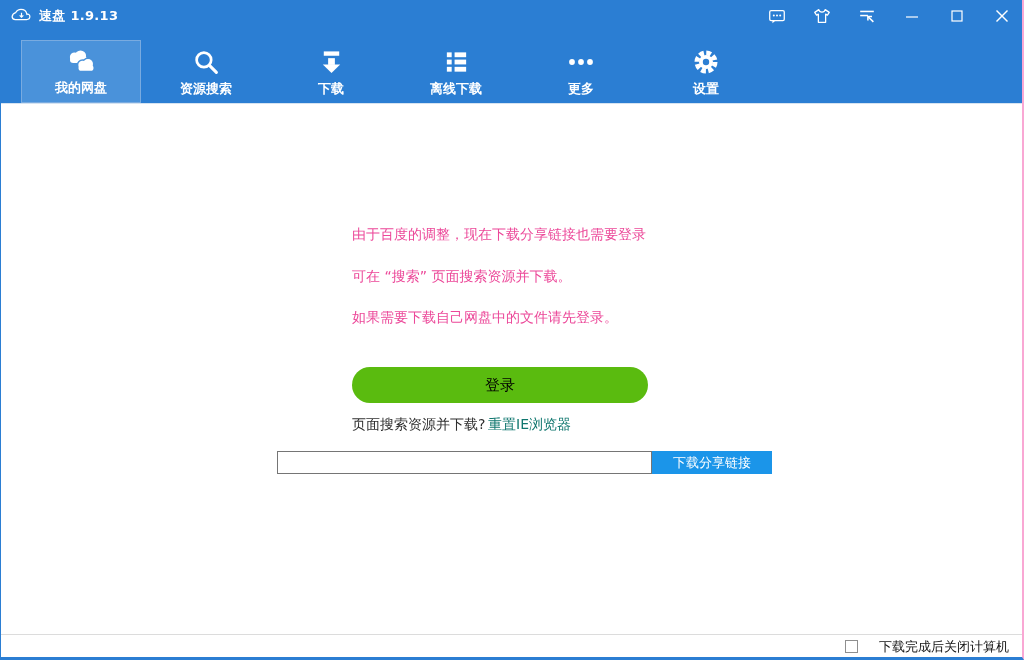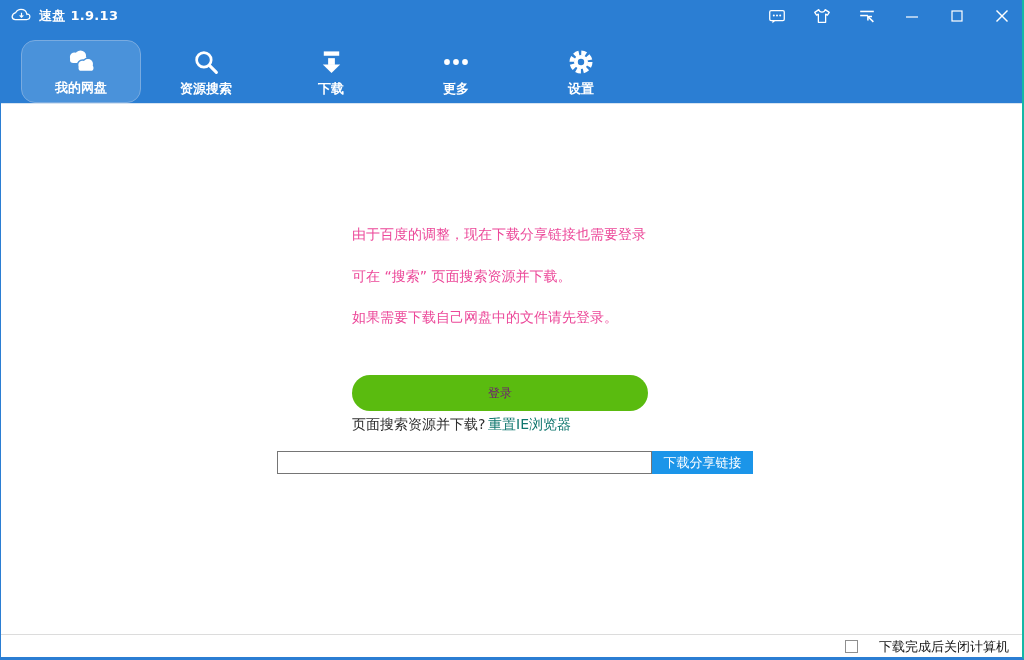--- a/index.html
+++ b/index.html
@@ -1,21 +1,21 @@
 <!DOCTYPE html>
 <html><head>
 <meta charset="utf-8">
 <style>
   * { margin:0; padding:0; box-sizing:border-box; }
   html,body { background:#fff; }
   body { font-family:"DejaVu Sans","Liberation Sans",sans-serif; }
 
   #window{
     position:relative; width:1024px; height:660px; background:#fff;
-    border-left:1px solid #2b7ed3; border-right:2px solid #14b8a6; border-bottom:3px solid #2b7ed3;
+    border-left:1px solid #2b7ed3; border-right:2px solid #f9a8d4; border-bottom:3px solid #2b7ed3;
     overflow:hidden;
   }
 
   
   .titlebar{
     position:absolute; top:0; left:-1px; right:-2px; height:32px;
     background:#2b7ed3; display:flex; align-items:center;
   }
   .logo{ margin-left:11px; display:flex; align-items:center; }
   .win-title{ color:#fff; font-size:13px; font-weight:bold; margin-left:7px; letter-spacing:.3px; }
@@ -24,45 +24,44 @@
 
   
   .navbar{
     position:absolute; top:32px; left:-1px; right:-2px; height:72px;
     background:#2b7ed3; border-bottom:1px solid #d5e3f1;
     display:flex; padding-left:21px;
   }
   .tab{
     width:120px; height:63px; margin-top:8px; margin-right:5px;
     display:flex; flex-direction:column; align-items:center; justify-content:flex-end;
-    padding-bottom:8px; cursor:pointer;border-radius:14px;
+    padding-bottom:8px; cursor:pointer;
   }
   .tab.active{ background:#4a92da; border:1px solid #79abe0; }
   .tab-icon{ display:flex; align-items:center; justify-content:center; height:32px; margin-bottom:4px; }
   .tab-label{ color:#fff; font-size:13px; font-weight:bold; line-height:13px; }
 
   
   .content{ position:absolute; top:104px; left:0; right:0; bottom:26px; background:#fff; }
   .msg{ position:absolute; left:351px; font-size:14px; color:#ec4899; white-space:nowrap; }
   .login-btn{
     position:absolute; left:351px; top:367px; width:296px; height:36px;
     background:#5abb0f; border:none; border-radius:18px;
-    color:#701a75; font-size:12px; cursor:pointer;
+    color:#000000; font-size:15px; cursor:pointer;
     font-family:"DejaVu Sans","Liberation Sans",sans-serif;
-    margin-top:8px;
   }
   .err-text{ position:absolute; left:351px; top:416px; font-size:14px; color:#2f2f2f; white-space:nowrap; }
   .reset-link{ position:absolute; left:487px; top:416px; font-size:14px; color:#0f766e; text-decoration:none; cursor:pointer; white-space:nowrap; }
   .share-input{
     position:absolute; left:276px; top:451px; width:375px; height:23px;
     border:1px solid #757575; font-size:13px; padding:0 6px; outline:none;
     font-family:"DejaVu Sans","Liberation Sans",sans-serif;
   }
   .share-btn{
-    position:absolute; left:651px; top:451px; width:101px; height:23px;
+    position:absolute; left:651px; top:451px; width:120px; height:23px;
     background:#1b95e9; border:none; color:#fff; font-size:13px; cursor:pointer;
     font-family:Liberation Sans, sans-serif;
   }
 
   
   .statusbar{
     position:absolute; left:0; right:0; bottom:0; height:23px;
     background:#fff; border-top:1px solid #dcdcdc;
     display:flex; align-items:center; justify-content:flex-end; padding-right:13px;
   }
@@ -168,20 +167,33 @@
       <span class="tab-icon">
         <svg width="27" height="27" viewBox="0 0 28 28">
           <rect x="6" y="2.5" width="16" height="4.5" fill="#fff"></rect>
           <rect x="10.5" y="9.5" width="7" height="7" fill="#fff"></rect>
           <polygon points="5,16 23,16 14,25" fill="#fff"></polygon>
         </svg>
       </span>
       <span class="tab-label">下载</span>
     </div>
 
+    <div class="tab">
+      <span class="tab-icon">
+        <svg width="27" height="27" viewBox="0 0 28 28">
+          <rect x="4" y="3.5" width="5" height="5" fill="#fff"></rect>
+            <rect x="12" y="3.5" width="12" height="5" fill="#fff"></rect>
+          <rect x="4" y="11" width="5" height="5" fill="#fff"></rect>
+            <rect x="12" y="11" width="12" height="5" fill="#fff"></rect>
+          <rect x="4" y="18.5" width="5" height="5" fill="#fff"></rect>
+            <rect x="12" y="18.5" width="12" height="5" fill="#fff"></rect>
+        </svg>
+      </span>
+      <span class="tab-label">离线下载</span>
+    </div>
 
     <div class="tab">
       <span class="tab-icon">
         <svg width="28" height="28" viewBox="0 0 28 28">
           <circle cx="5" cy="14" r="2.9" fill="#fff"></circle>
           <circle cx="14" cy="14" r="2.9" fill="#fff"></circle>
           <circle cx="23" cy="14" r="2.9" fill="#fff"></circle>
         </svg>
       </span>
       <span class="tab-label">更多</span>

